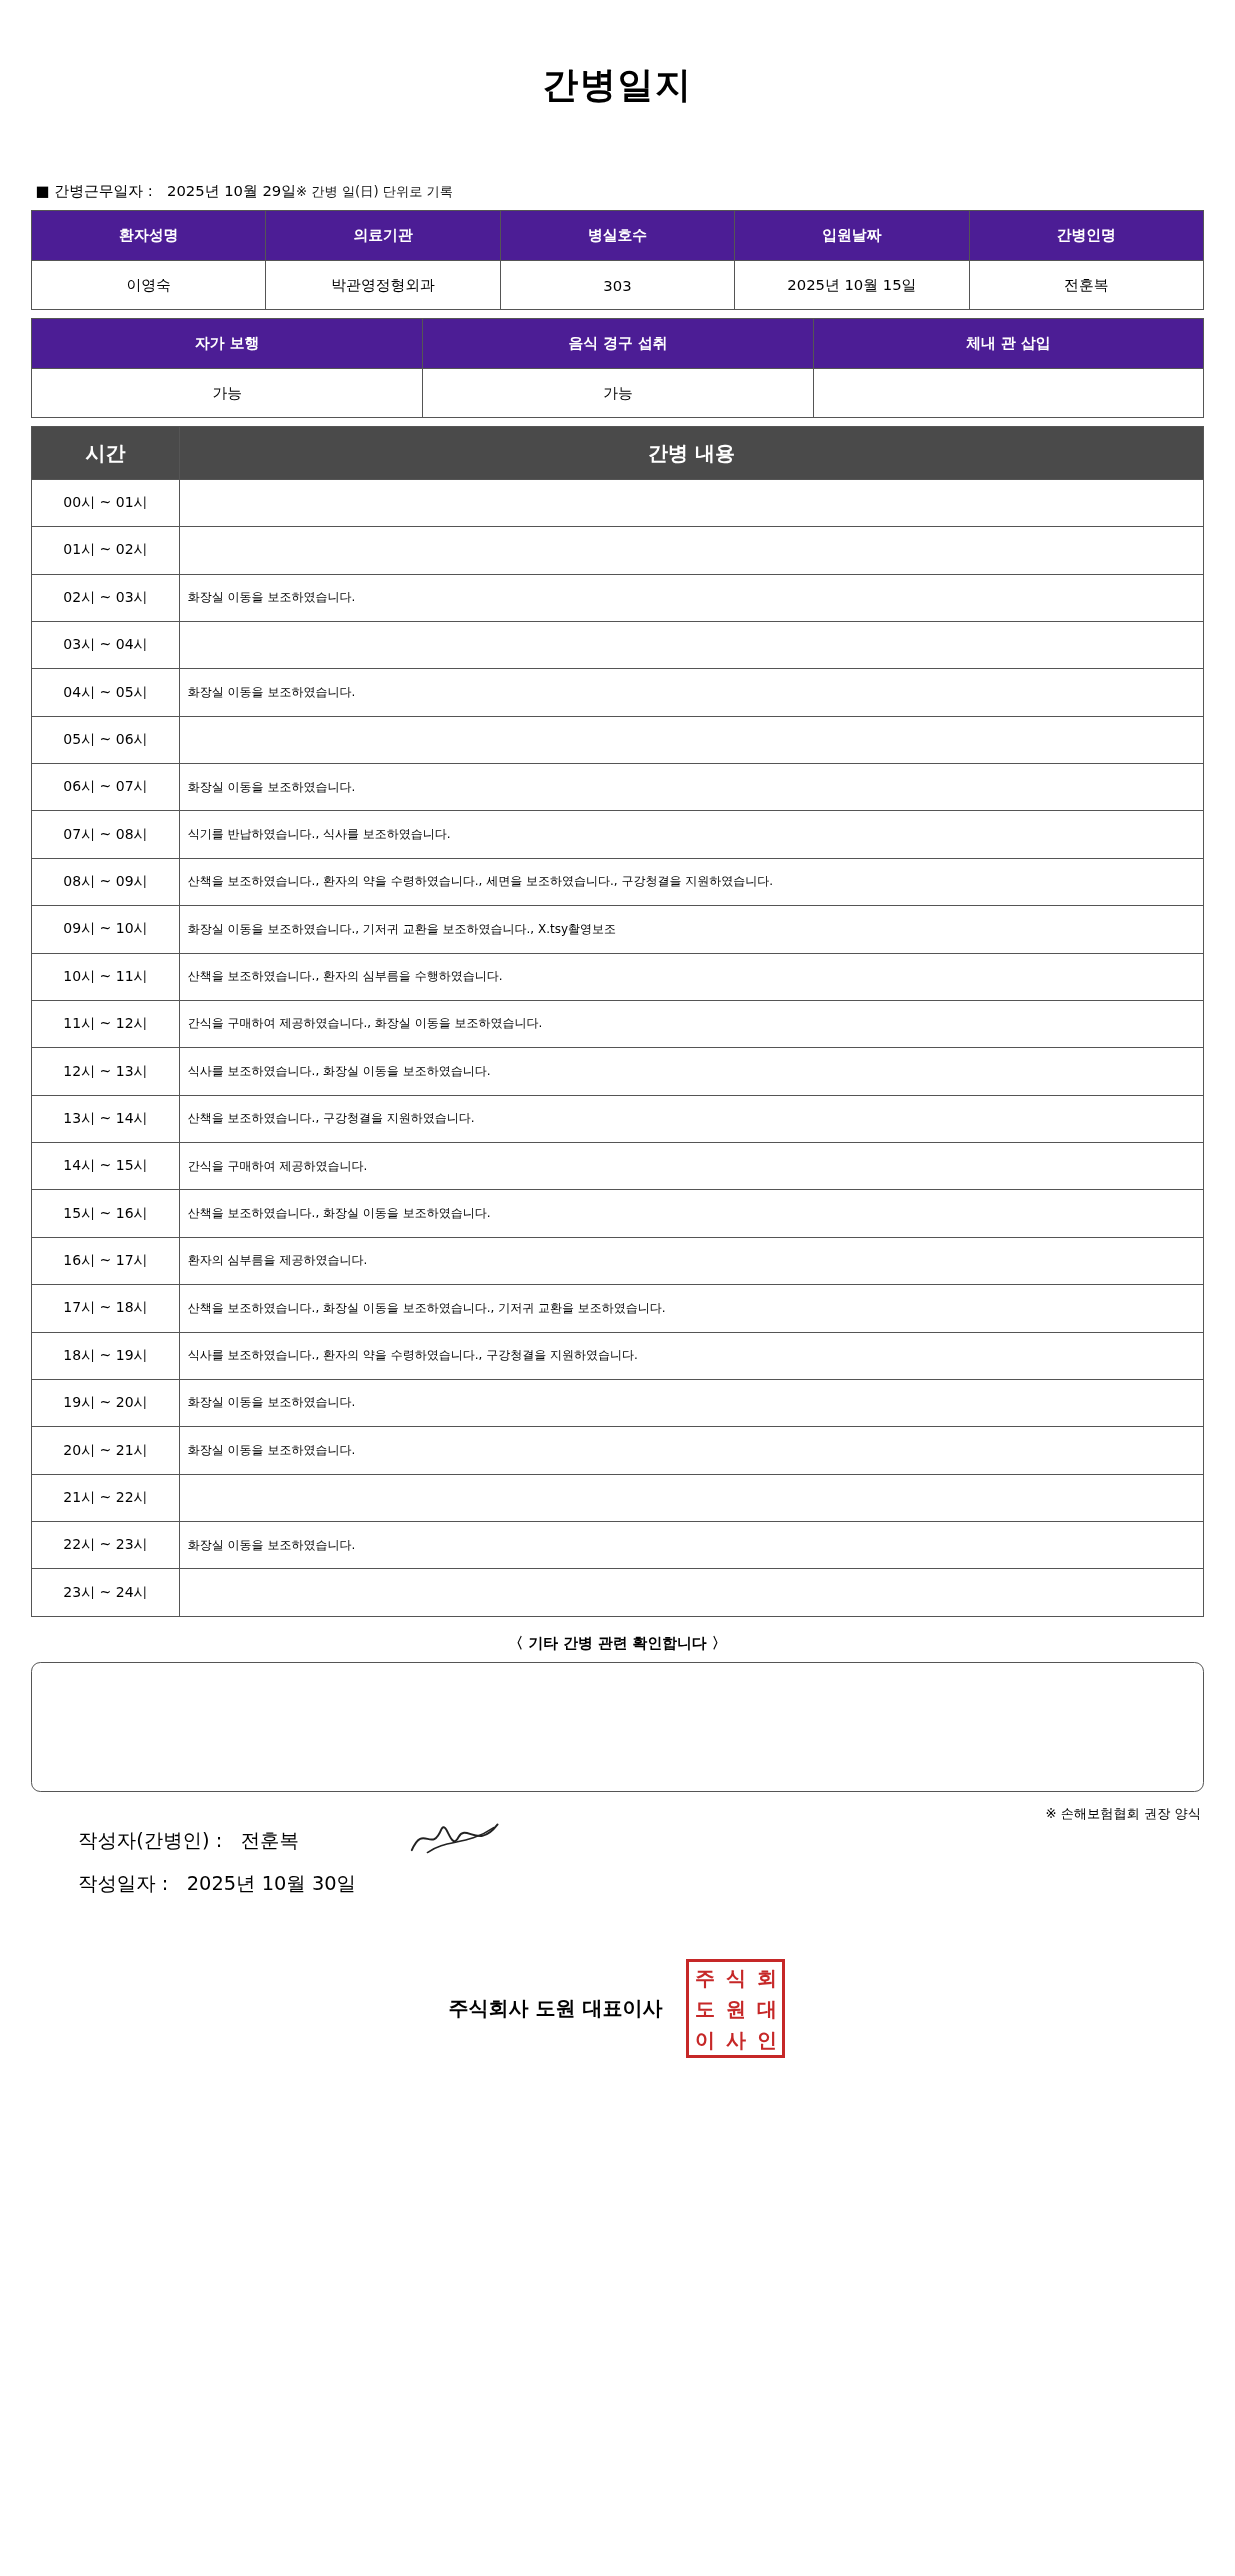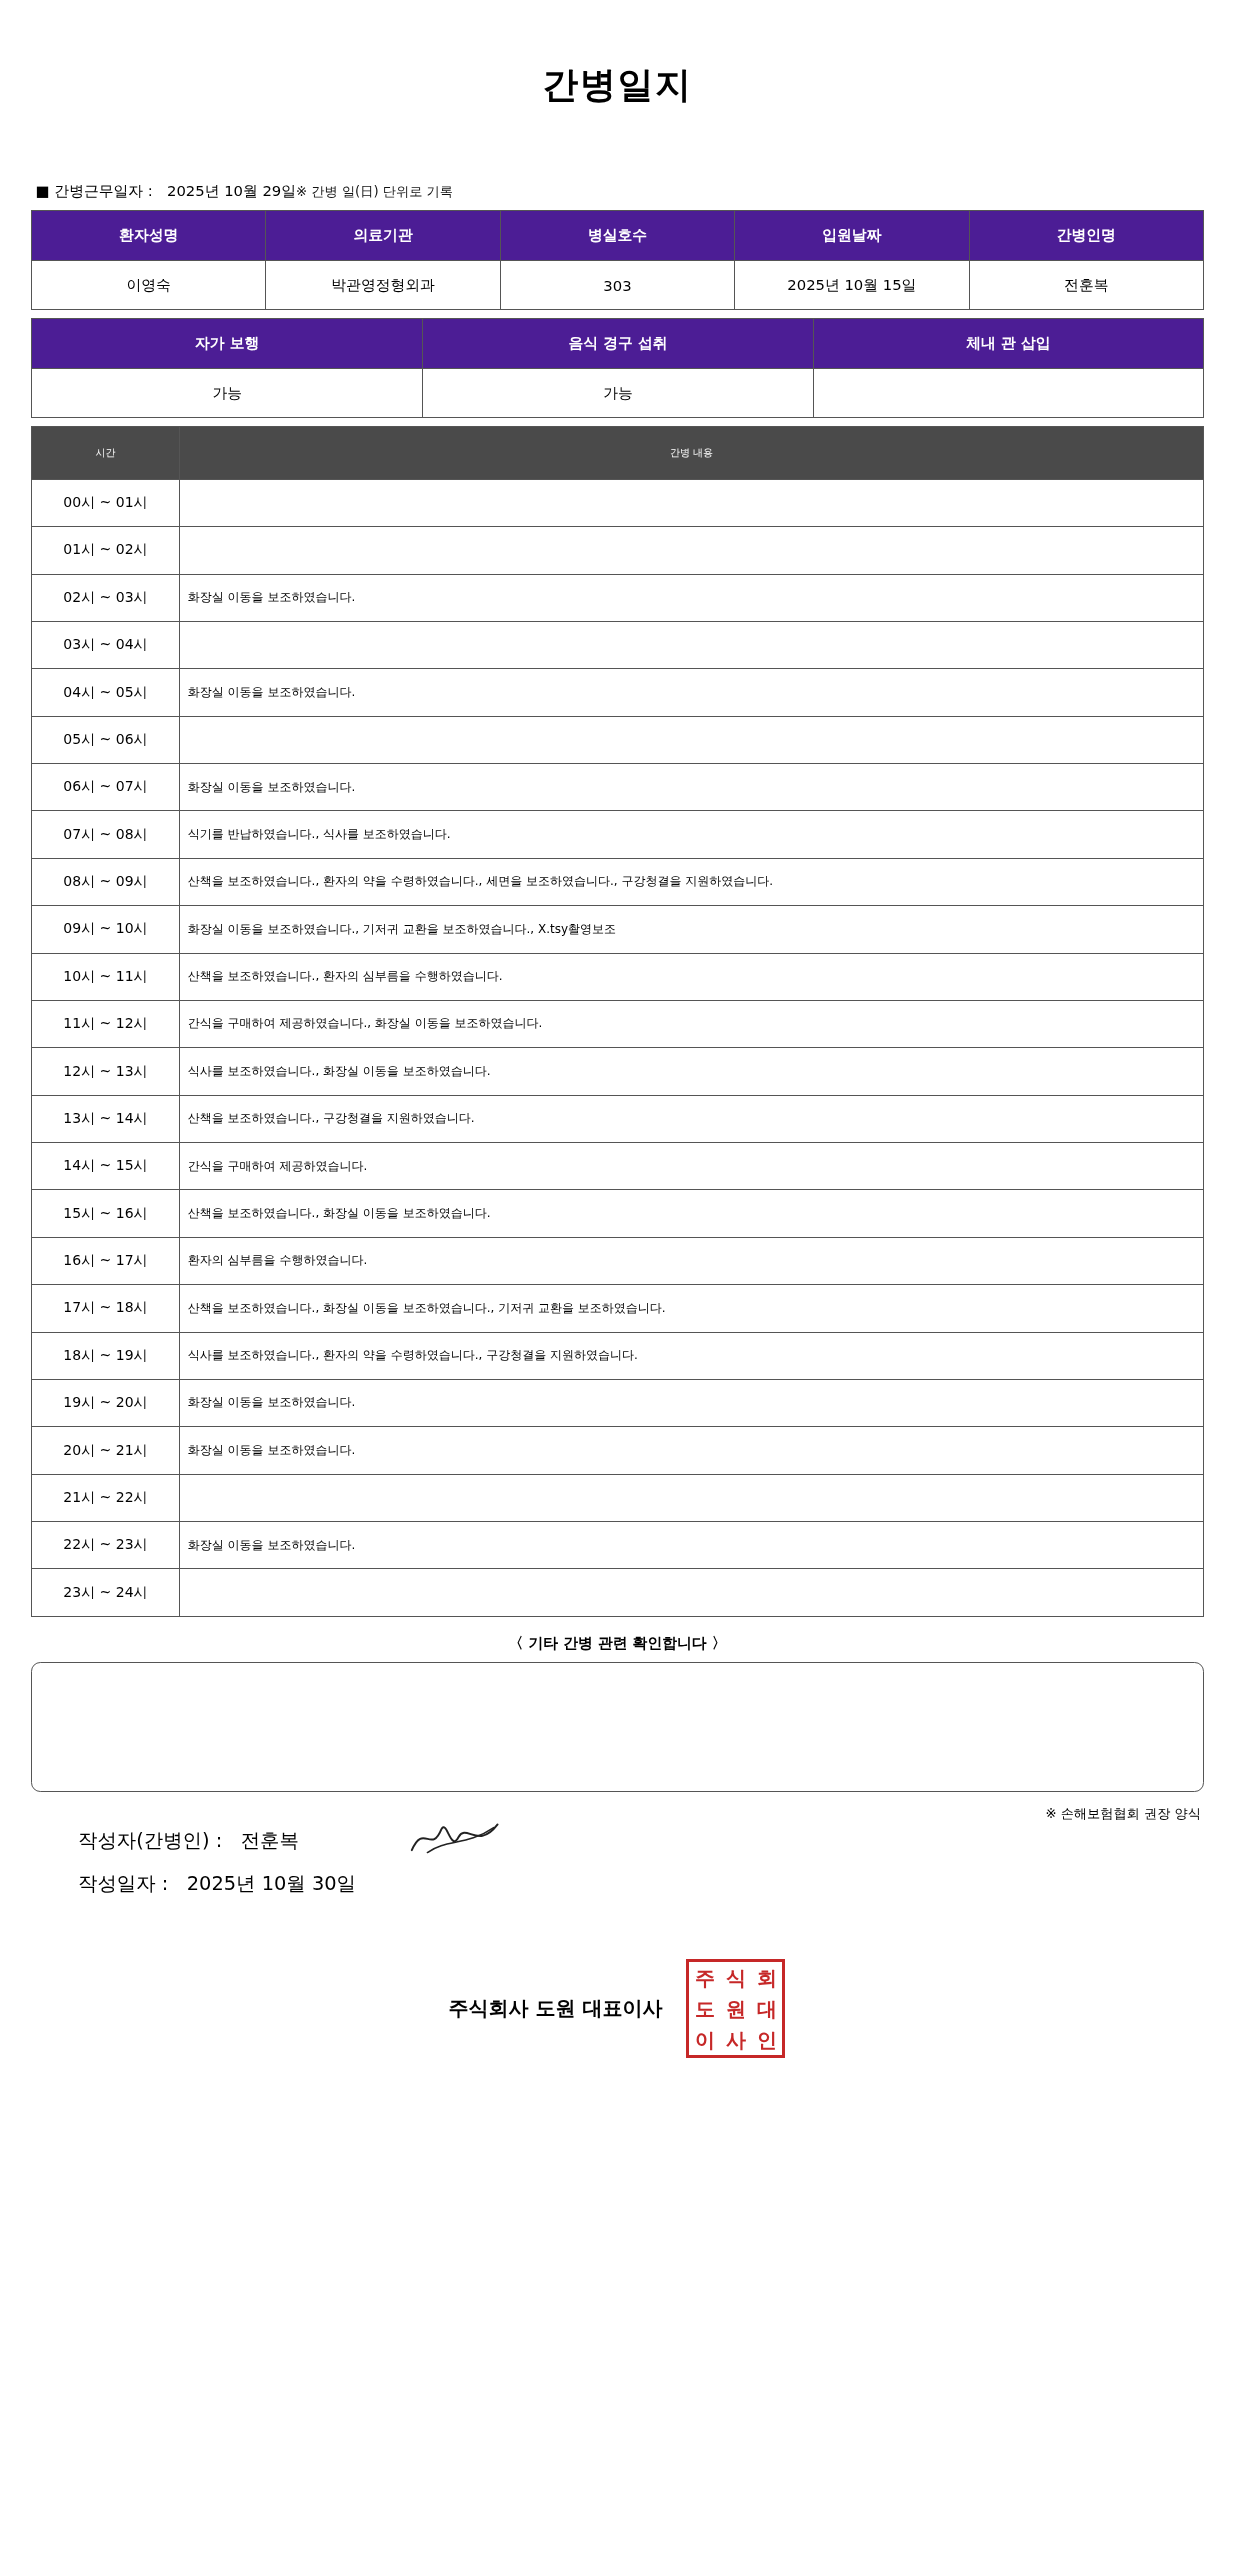--- a/index.html
+++ b/index.html
@@ -91,22 +91,22 @@
     height: 7.8px;
   }
   
   .hours {
     margin-top: 7.8px;
   }
   .hours col.time { width: 148px; }
   .hours th {
     background: #4a4a4a;
     color: #fff;
-    font-weight: normal;
-    font-size: 10px;
+    font-weight: bold;
+    font-size: 20px;
     border: 0.8px solid #555;
     height: 36px;
   }
   .hours td {
     border: 0.8px solid #555;
     font-size: 12px;
     height: 34px;
     padding: 6.2px 7.8px;
     vertical-align: middle;
   }
@@ -322,21 +322,21 @@
         <tr>
             <td class="time">14시 ~ 15시</td>
             <td class="note">간식을 구매하여 제공하였습니다.</td>
           </tr>
         <tr>
             <td class="time">15시 ~ 16시</td>
             <td class="note">산책을 보조하였습니다., 화장실 이동을 보조하였습니다.</td>
           </tr>
         <tr>
             <td class="time">16시 ~ 17시</td>
-            <td class="note">환자의 심부름을 수행하였습니다.</td>
+            <td class="note">환자의 심부름을 제공하였습니다.</td>
           </tr>
         <tr>
             <td class="time">17시 ~ 18시</td>
             <td class="note">산책을 보조하였습니다., 화장실 이동을 보조하였습니다., 기저귀 교환을 보조하였습니다.</td>
           </tr>
         <tr>
             <td class="time">18시 ~ 19시</td>
             <td class="note">식사를 보조하였습니다., 환자의 약을 수령하였습니다., 구강청결을 지원하였습니다.</td>
           </tr>
         <tr>

